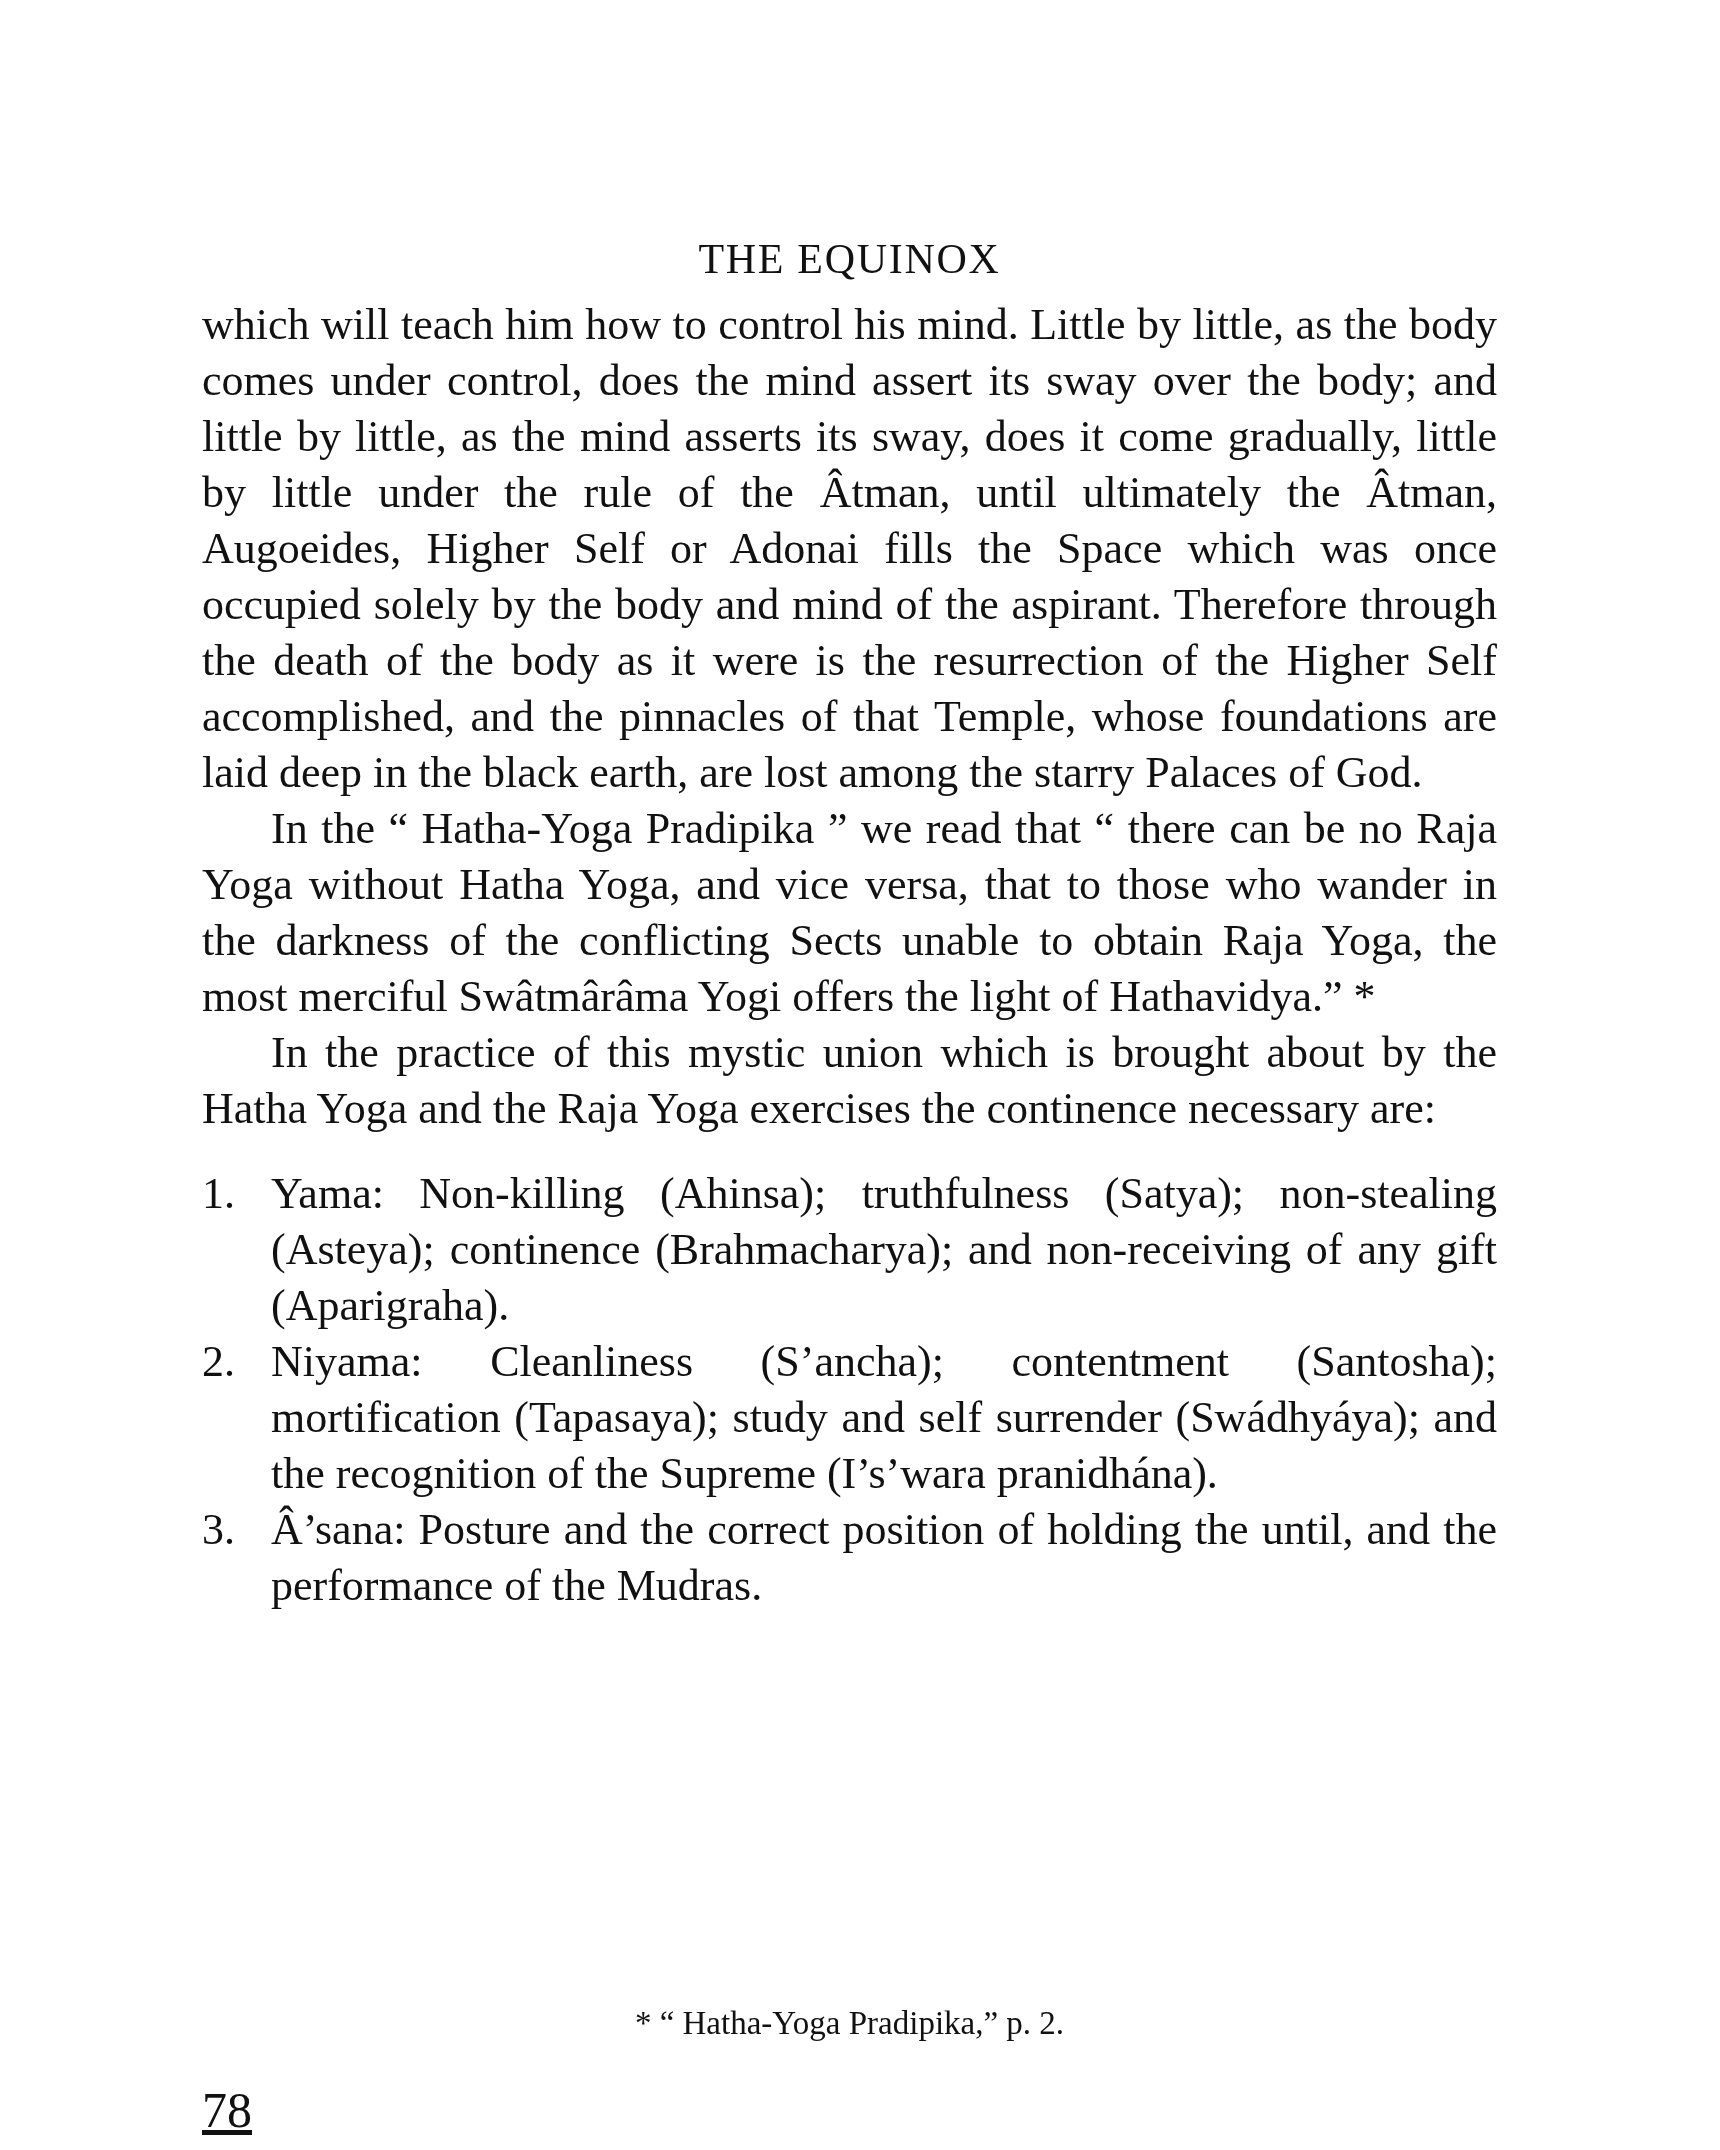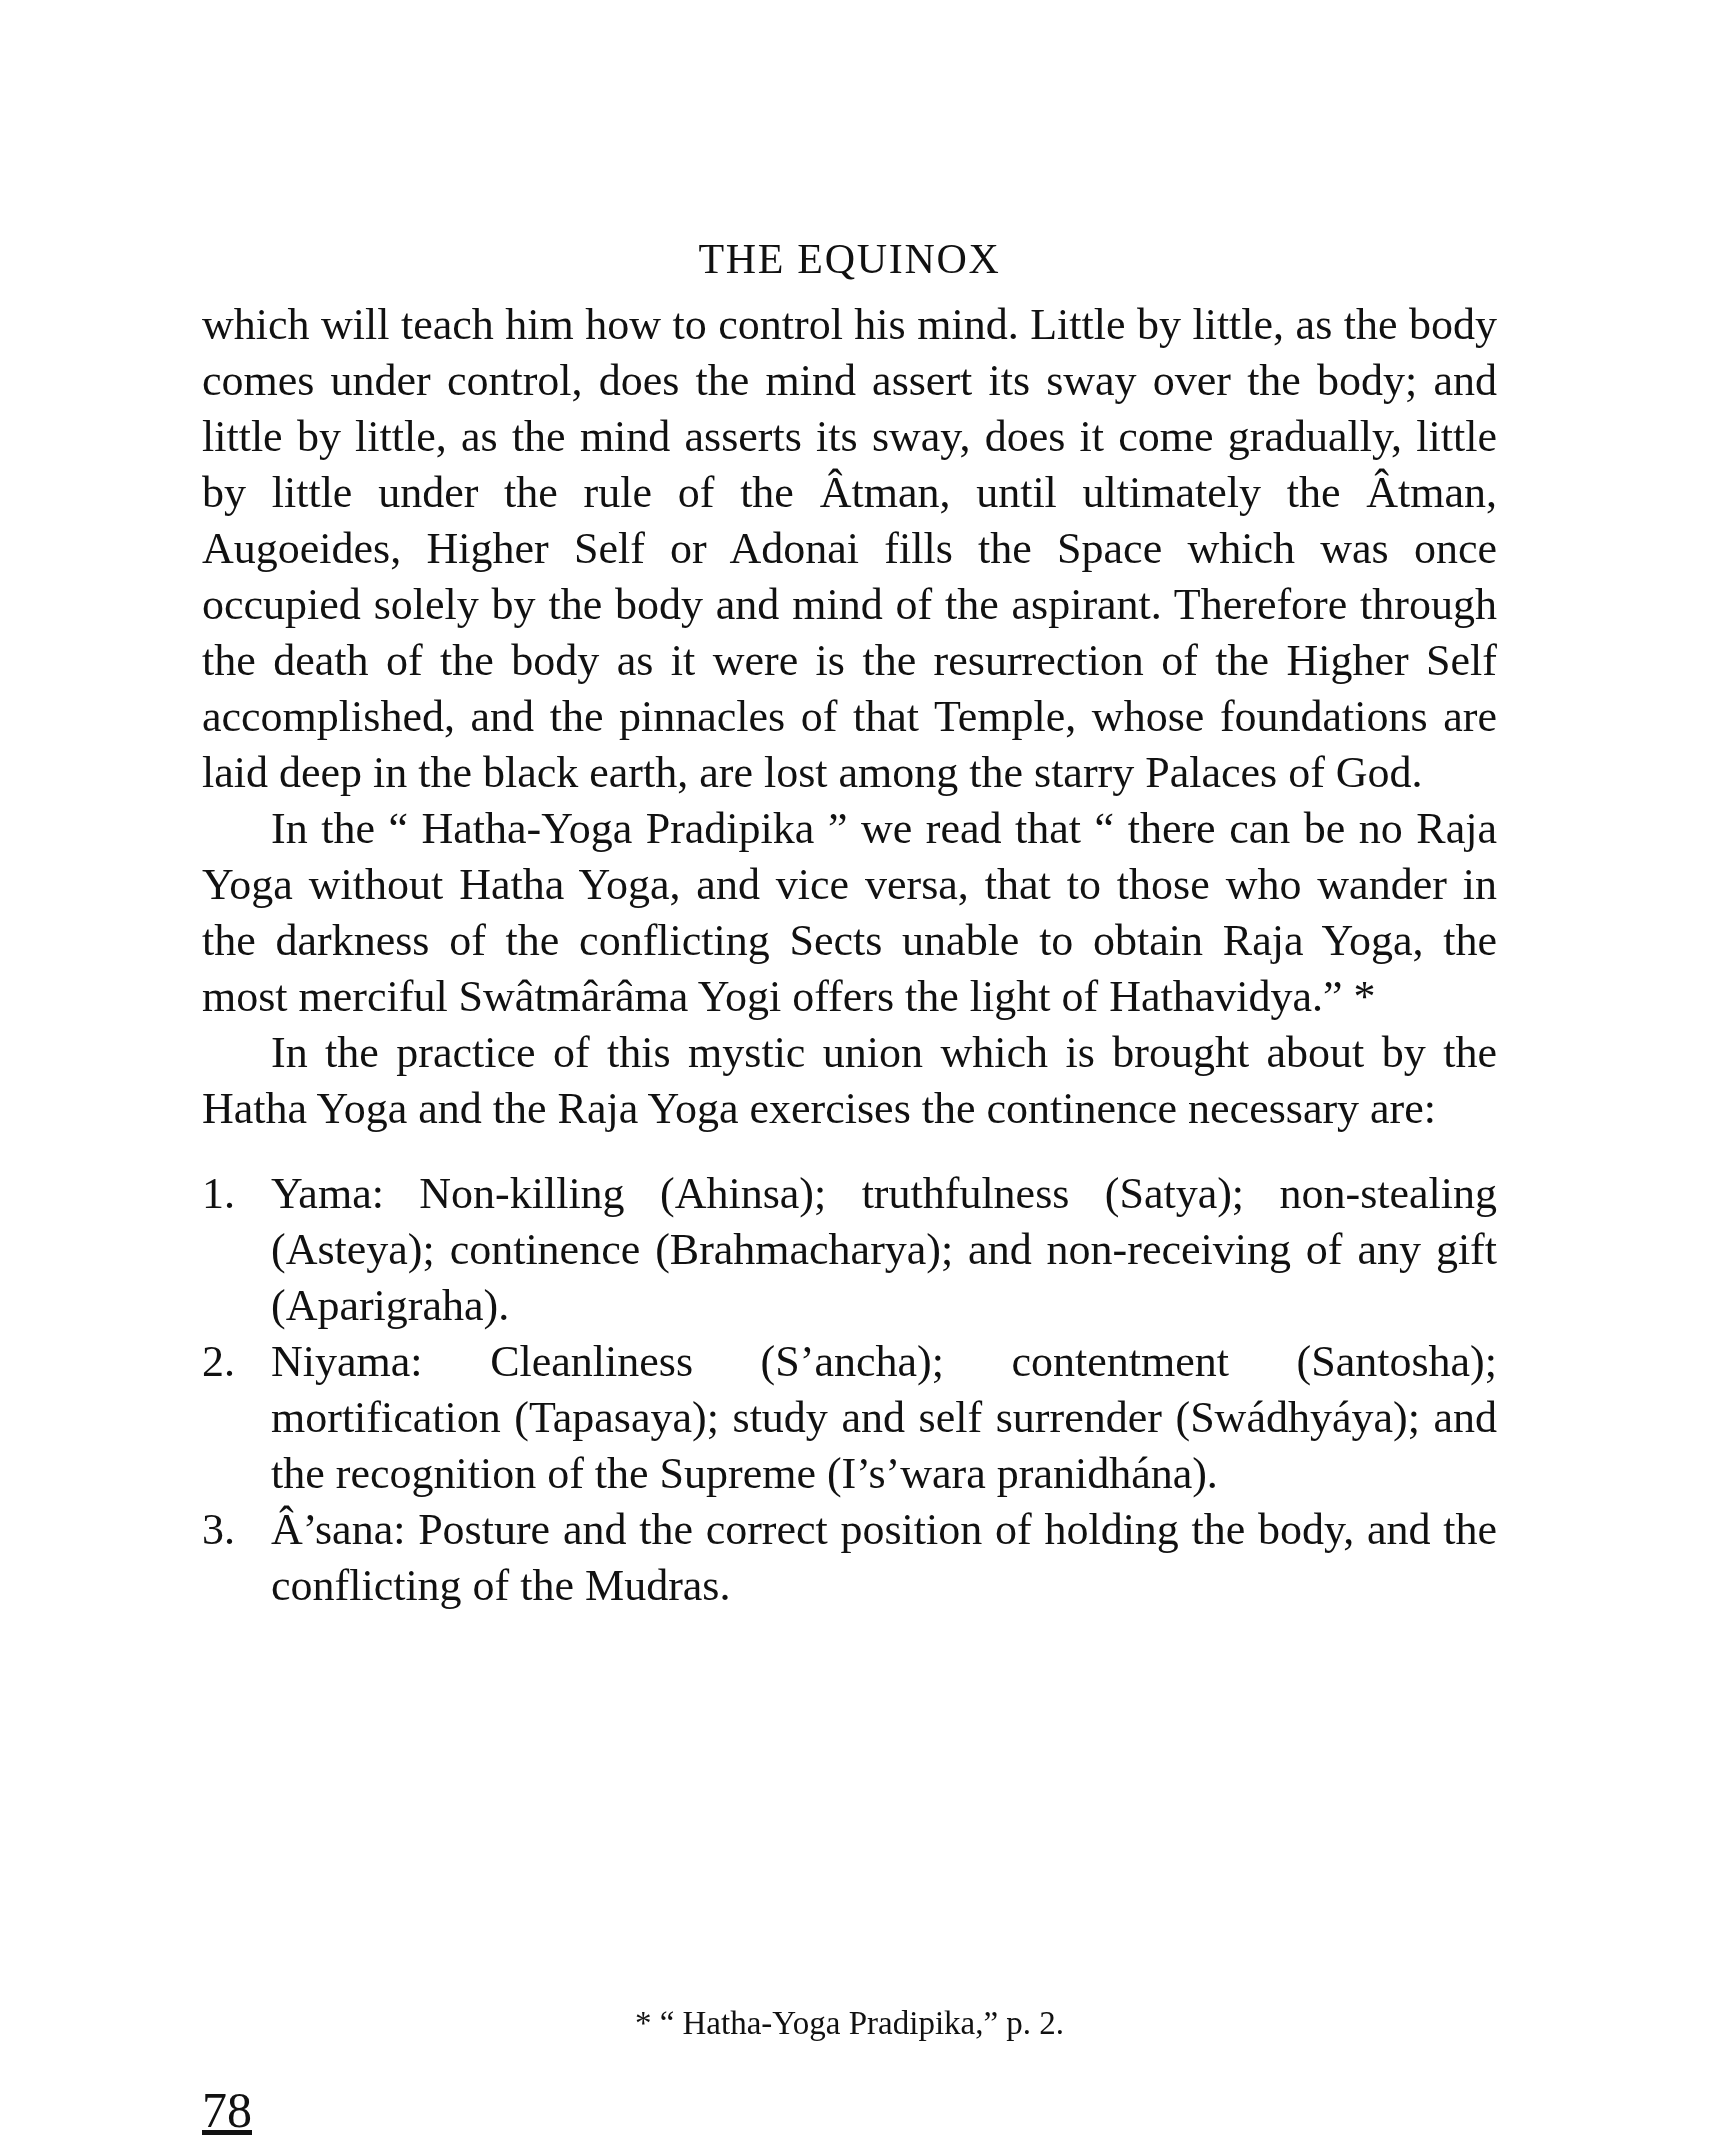--- a/index.html
+++ b/index.html
@@ -103,21 +103,21 @@
     <div class="spacer"></div>
 
     <div>
       <p class="list-item">
         <span class="list-num">1.</span><span class="term">Yama</span><span>: Non-killing (Ahinsa); truthfulness (Satya); non-stealing (Asteya); continence (Brahmacharya); and non-receiving of any gift (Aparigraha).</span>
       </p>
       <p class="list-item">
         <span class="list-num">2.</span><span class="term">Niyama</span><span>: Cleanliness (S’ancha); contentment (Santosha); mortification (Tapasaya); study and self surrender (Swádhyáya); and the recognition of the Supreme (I’s’wara pranidhána).</span>
       </p>
       <p class="list-item">
-        <span class="list-num">3.</span><span class="term">Â’sana</span><span>: Posture and the correct position of holding the body, and the conflicting of the Mudras.</span>
+        <span class="list-num">3.</span><span class="term">Â’sana</span><span>: Posture and the correct position of holding the until, and the performance of the Mudras.</span>
       </p>
     </div>
   </div>
 
   <div class="footnote">* “ Hatha-Yoga Pradipika,” p. 2.</div>
 
   <div class="folio">78</div>
 
 </div>
 

